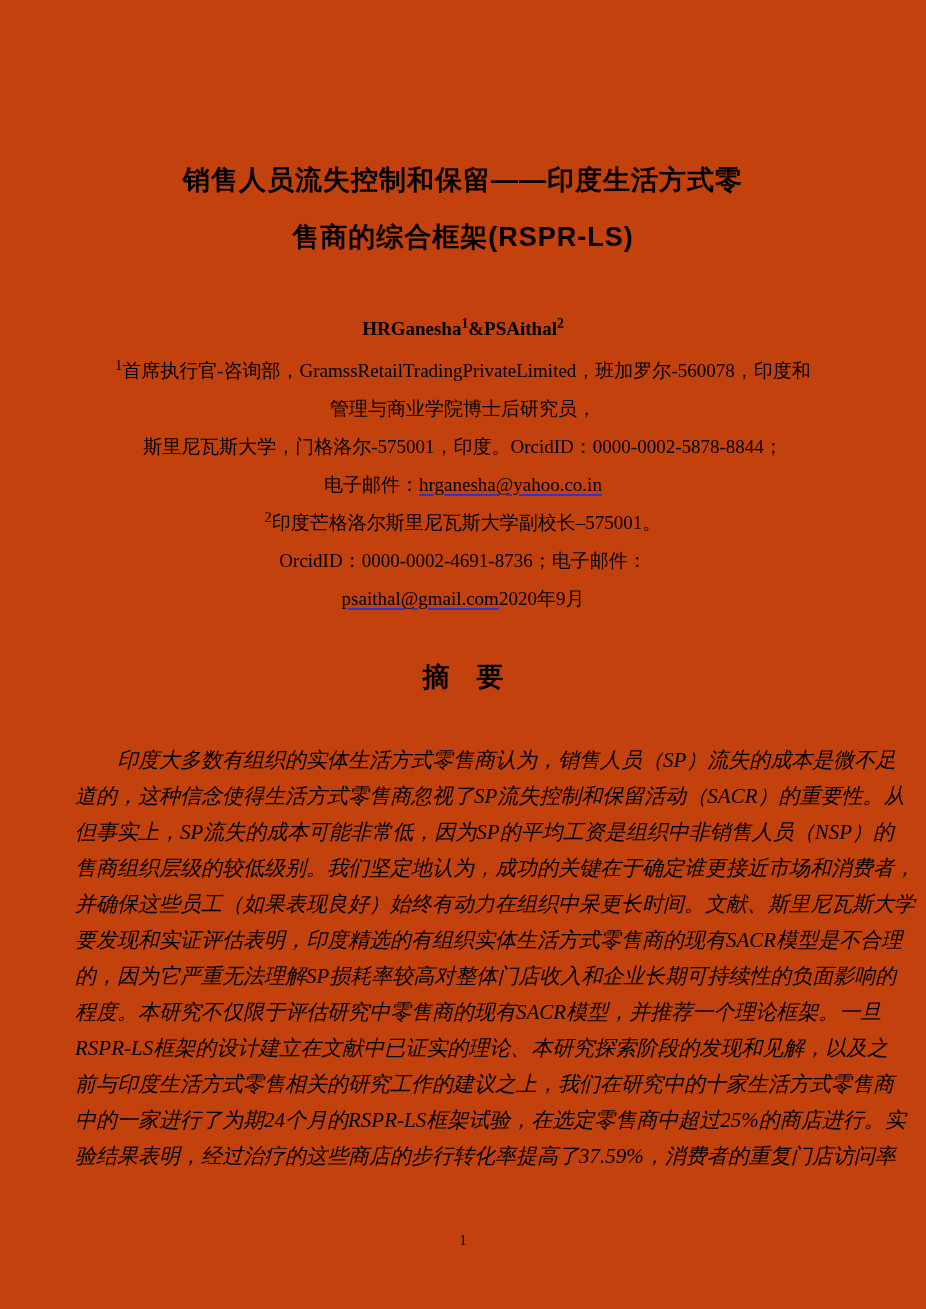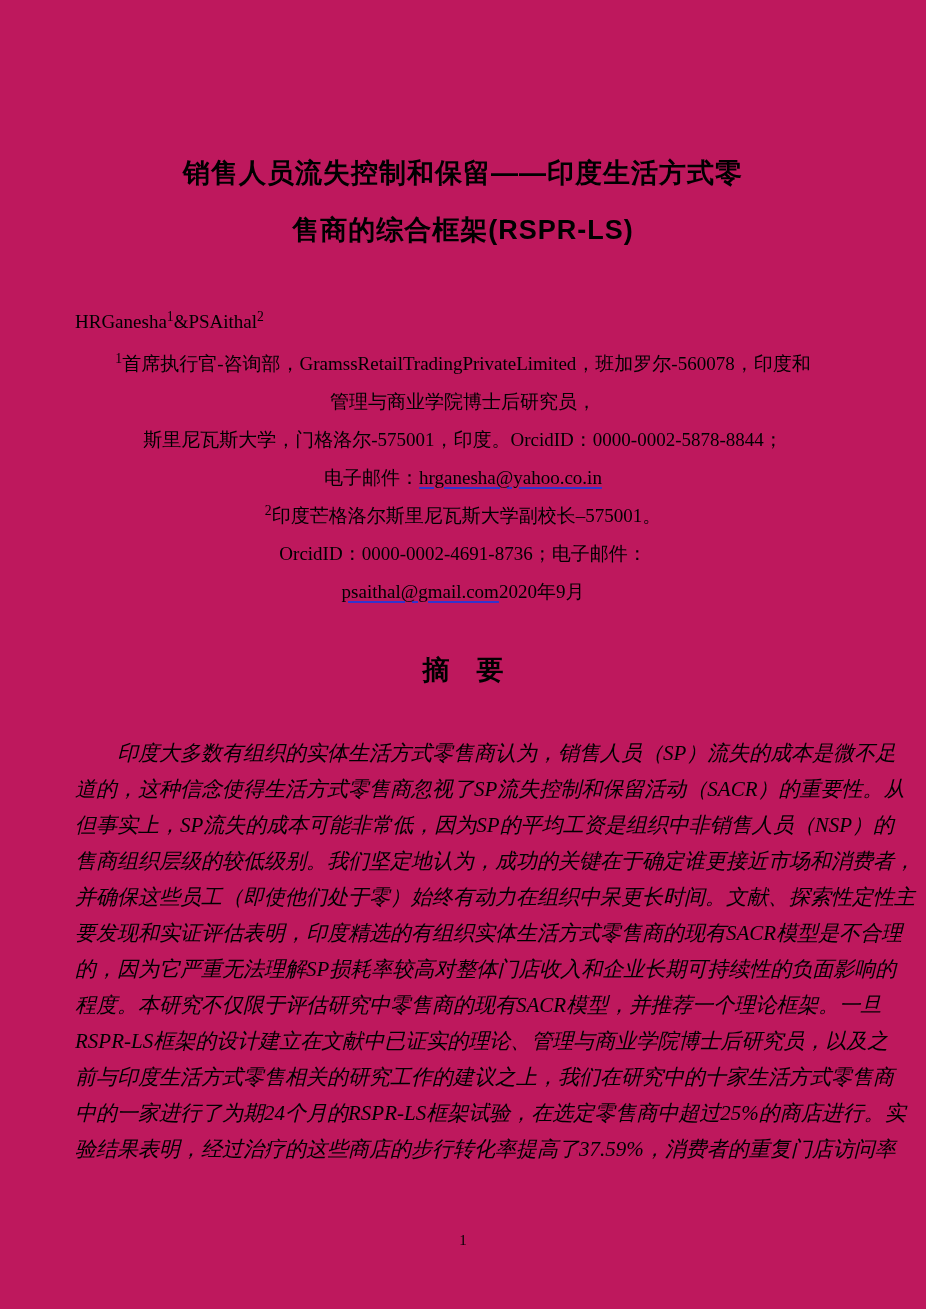--- a/index.html
+++ b/index.html
@@ -5,41 +5,41 @@
   html, body {
     margin: 0;
     padding: 0;
     background: #ffffff;
   }
   .page {
     position: relative;
     width: 926px;
     height: 1309px;
     margin: 0 auto;
-    background: #be185d;
+    background: #c2410c;
     color: #000000;
     box-sizing: border-box;
-    padding: 0 75px;
+    padding: 7px 75px;
     font-family: "Liberation Serif", serif;
     overflow: hidden;
   }
   .paper-title {
     margin: 145px 0 0 0;
     text-align: center;
     font-family: "Liberation Sans", sans-serif;
     font-weight: bold;
     font-size: 27px;
     line-height: 57px;
     letter-spacing: 1px;
   }
   .authors {
     margin-top: 49px;
-    text-align: left;
+    text-align: center;
     font-size: 19px;
-    font-weight: normal;
+    font-weight: bold;
     line-height: 28px;
   }
   .authors sup, .affil sup {
     font-size: 0.72em;
     vertical-align: super;
     line-height: 0;
   }
   .affil {
     margin-top: 9px;
     text-align: center;
@@ -115,25 +115,25 @@
     <div><a href="#" class="u-blue">psaithal@gmail.com</a><span class="u-green">2020年9月</span></div>
   </div>
 
   <div class="abstract-heading">摘　要</div>
 
   <div class="abstract-body">
       <div class="abs-line">印度大多数有组织的实体生活方式零售商认为，销售人员（SP）流失的成本是微不足</div>
       <div class="abs-line">道的，这种信念使得生活方式零售商忽视了SP流失控制和保留活动（SACR）的重要性。从</div>
       <div class="abs-line">但事实上，SP流失的成本可能非常低，因为SP的平均工资是组织中非销售人员（NSP）的</div>
       <div class="abs-line">售商组织层级的较低级别。我们坚定地认为，成功的关键在于确定谁更接近市场和消费者，</div>
-      <div class="abs-line">并确保这些员工（即使他们处于零）始终有动力在组织中呆更长时间。文献、探索性定性主</div>
+      <div class="abs-line">并确保这些员工（如果表现良好）始终有动力在组织中呆更长时间。文献、斯里尼瓦斯大学</div>
       <div class="abs-line">要发现和实证评估表明，印度精选的有组织实体生活方式零售商的现有SACR模型是不合理</div>
       <div class="abs-line">的，因为它严重无法理解SP损耗率较高对整体门店收入和企业长期可持续性的负面影响的</div>
       <div class="abs-line">程度。本研究不仅限于评估研究中零售商的现有SACR模型，并推荐一个理论框架。一旦</div>
-      <div class="abs-line">RSPR-LS框架的设计建立在文献中已证实的理论、管理与商业学院博士后研究员，以及之</div>
+      <div class="abs-line">RSPR-LS框架的设计建立在文献中已证实的理论、本研究探索阶段的发现和见解，以及之</div>
       <div class="abs-line">前与印度生活方式零售相关的研究工作的建议之上，我们在研究中的十家生活方式零售商</div>
       <div class="abs-line">中的一家进行了为期24个月的RSPR-LS框架试验，在选定零售商中超过25%的商店进行。实</div>
       <div class="abs-line">验结果表明，经过治疗的这些商店的步行转化率提高了37.59%，消费者的重复门店访问率</div>
     </div>
 
   <div class="page-footer">1</div>
 
 </div>
 
 </body></html>

